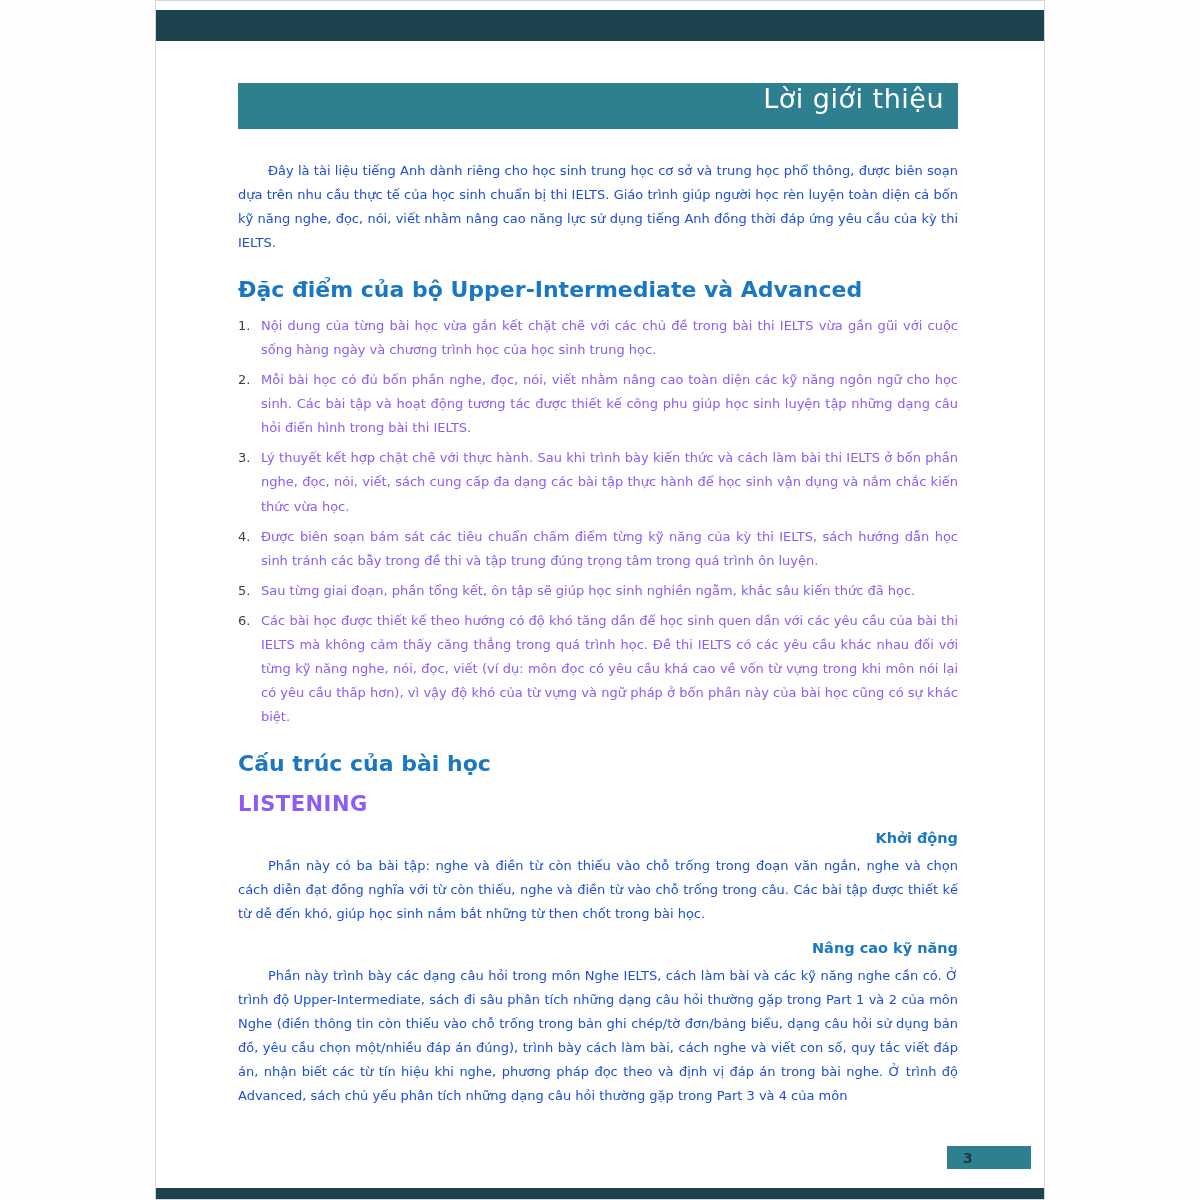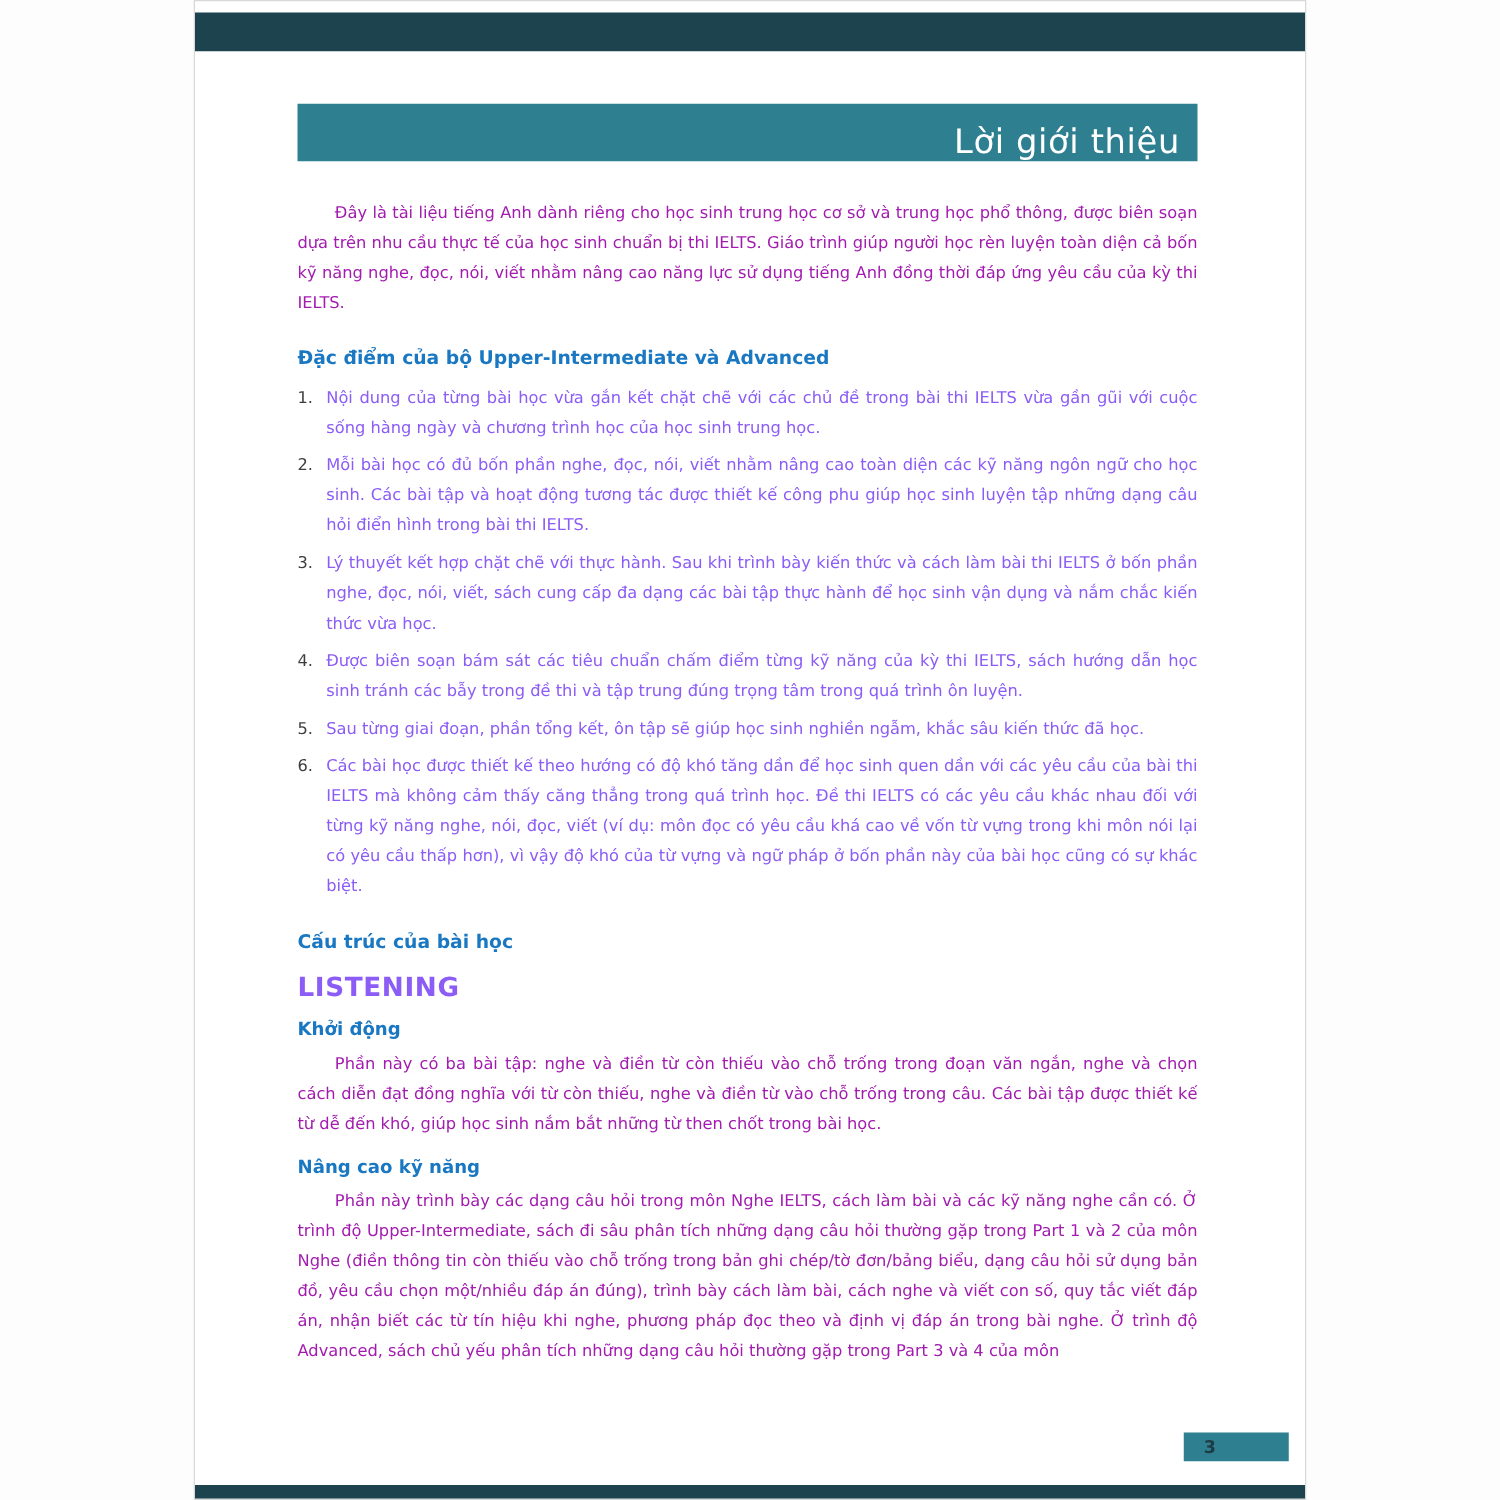--- a/index.html
+++ b/index.html
@@ -31,54 +31,55 @@
     background: #1d434e;
   }
   .content {
     padding: 82px 86px 0 82px;
   }
   .banner {
     height: 46px;
     background: #2e7f90;
     color: #ffffff;
     display: flex;
-    align-items: flex-end;
+    align-items: flex-start;
     justify-content: flex-end;
     padding-right: 14px;
     font-size: 27px;
     font-weight: 500;
     margin-bottom: 30px;
     letter-spacing: 0.5px;
   }
   p.body {
     font-size: 13px;
     line-height: 1.85;
-    color: #a21caf;
+    color: #1d4ed8;
     text-align: justify;
     margin: 0 0 10px 0;
   }
   .indent { text-indent: 2.3em; }
   h2.blue-heading {
     color: #1a78c2;
-    font-size: 15px;
+    font-size: 22px;
     font-weight: 700;
     margin: 22px 0 12px 0;
   }
   h1.section-title {
     color: #8b5cf6;
     font-size: 21px;
     font-weight: 700;
     margin: 16px 0 8px 0;
     letter-spacing: 0.5px;
   }
   h3.blue-subheading {
     color: #1a78c2;
     font-size: 14.5px;
     font-weight: 700;
     margin: 14px 0 8px 0;
+    text-align: right;
   }
   ol.feature-list {
     list-style: none;
     margin: 0 0 4px 0;
     padding: 0;
   }
   ol.feature-list li {
     display: flex;
     gap: 9px;
     margin-bottom: 6px;

